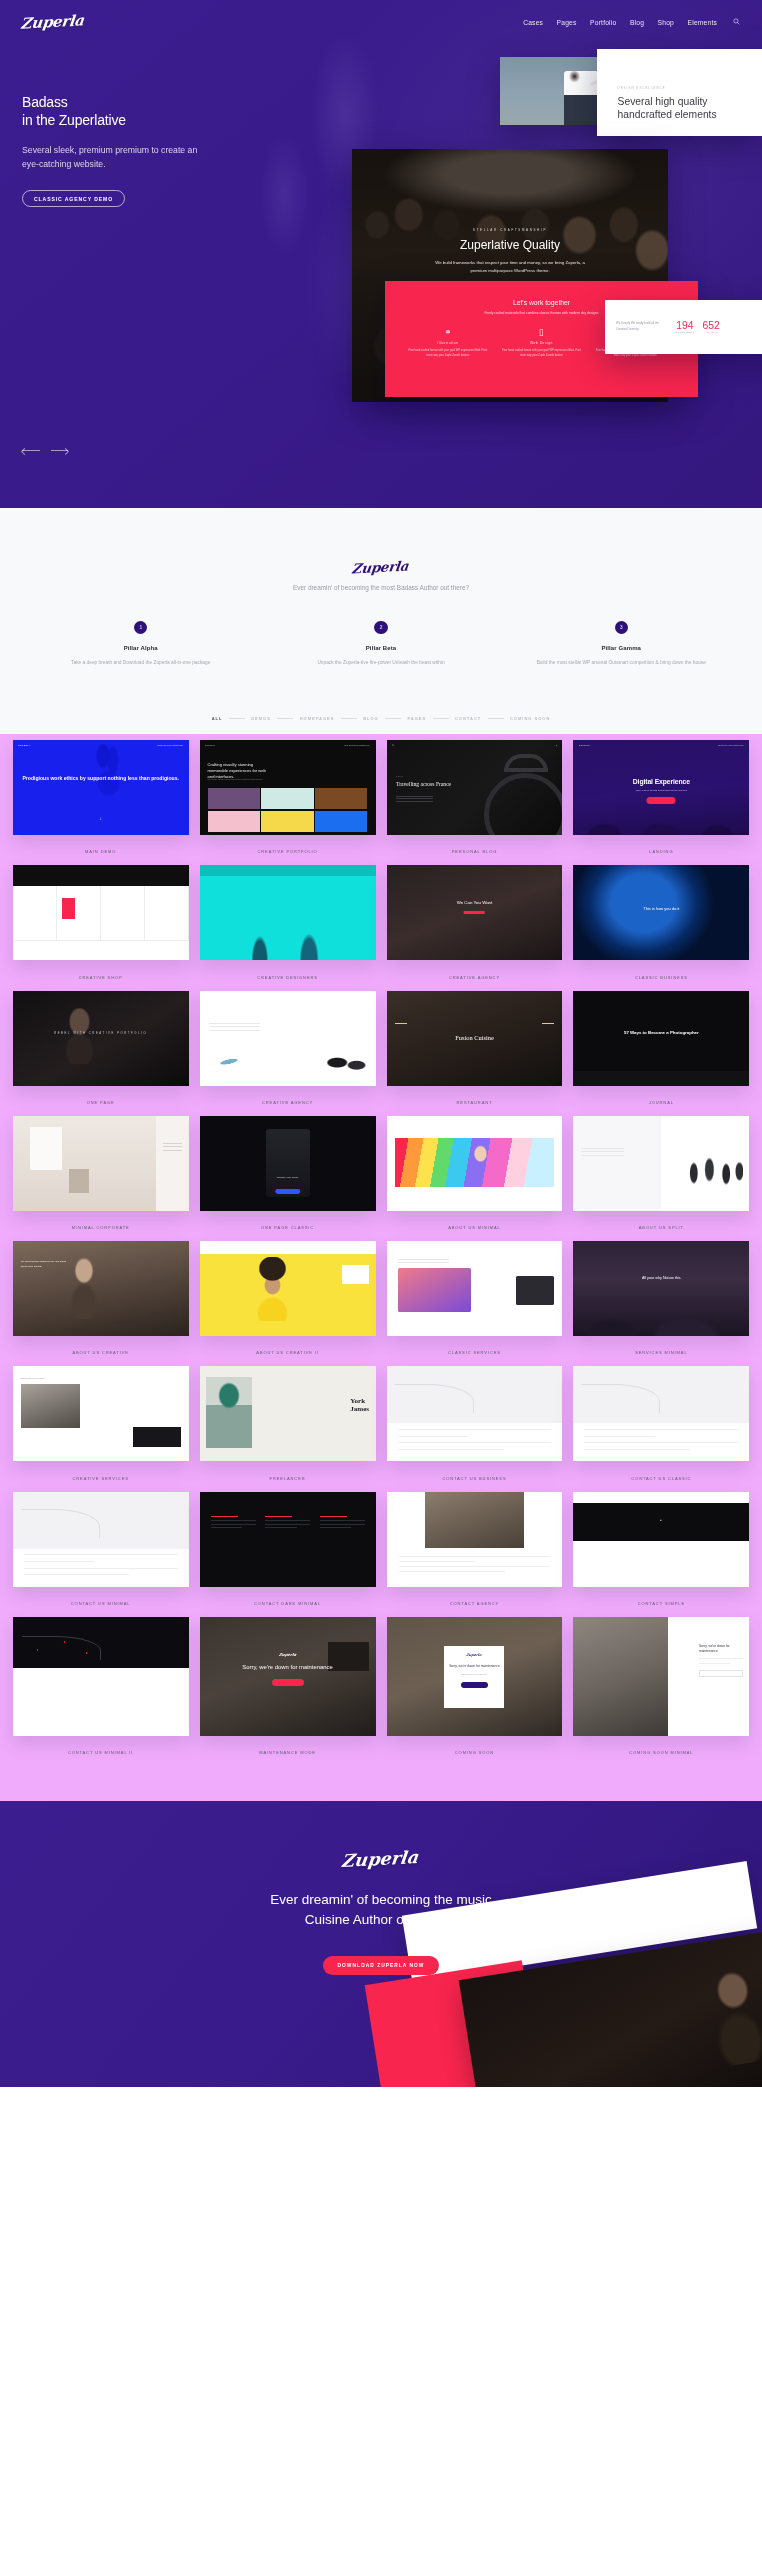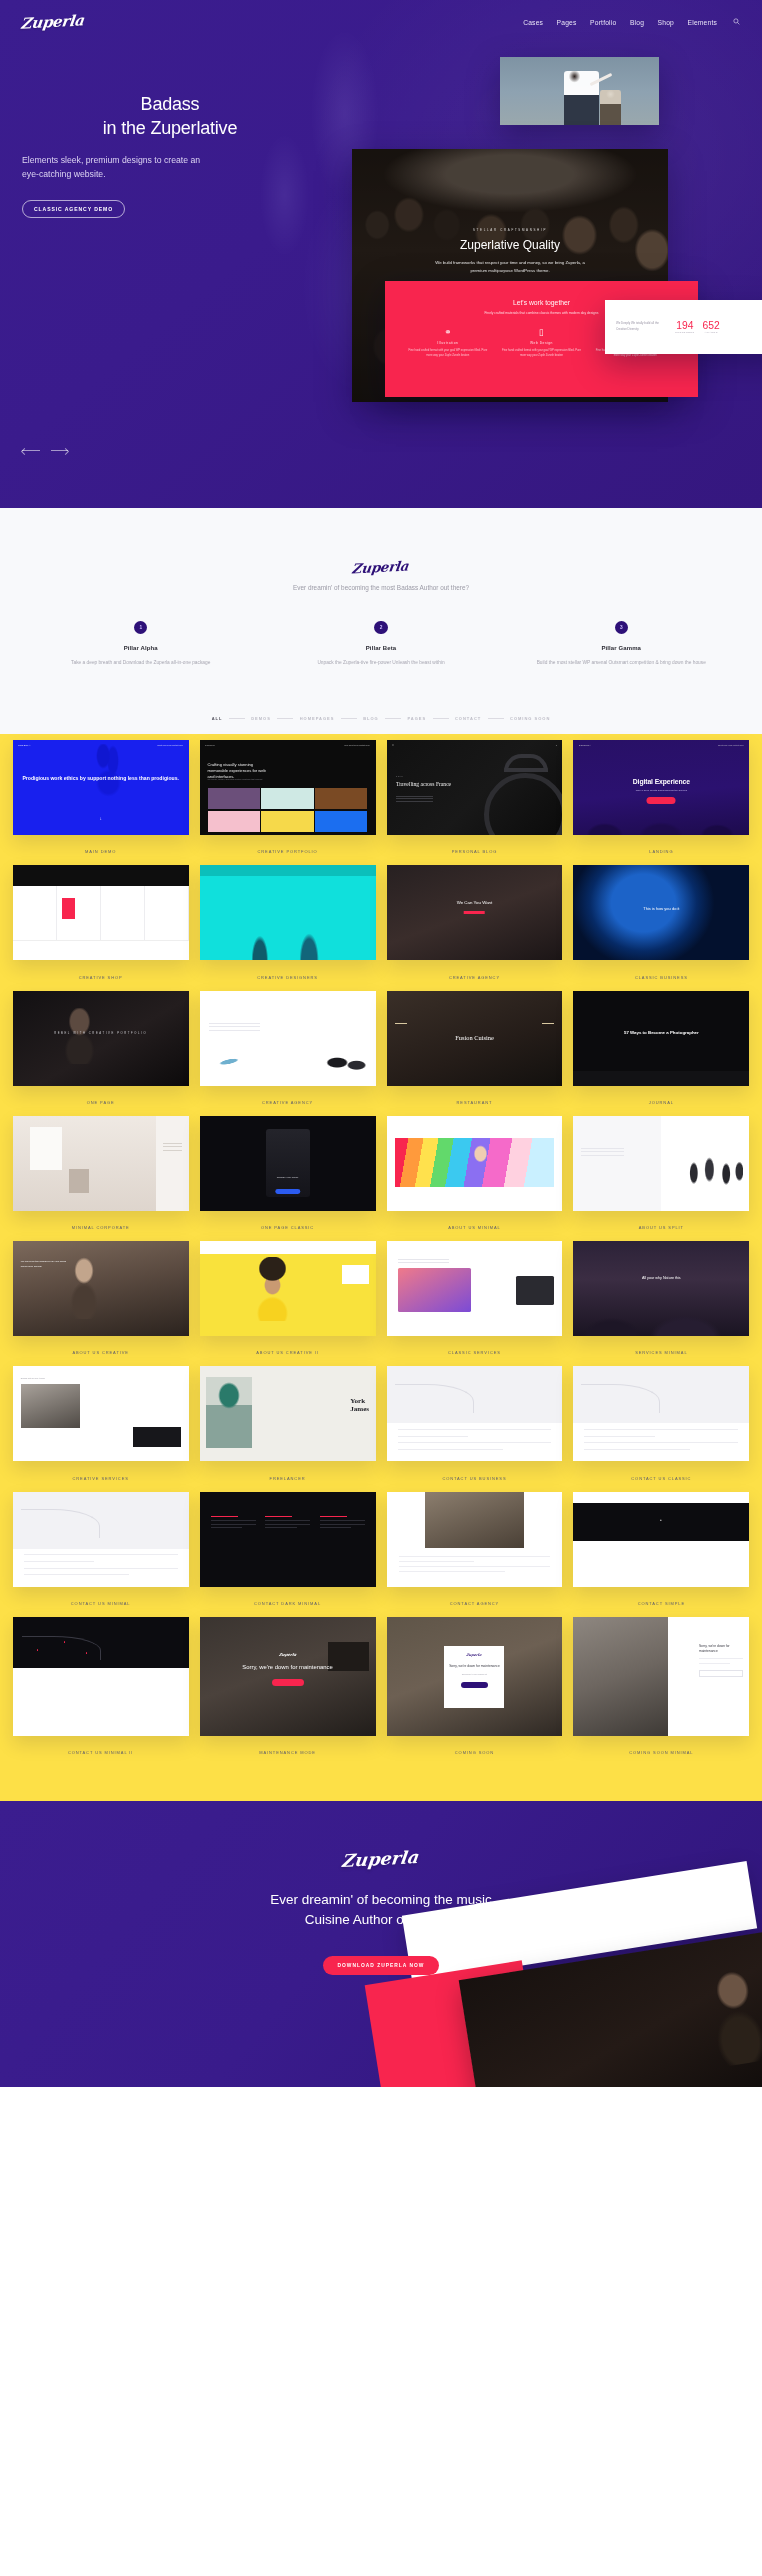--- a/index.html
+++ b/index.html
@@ -53,23 +53,22 @@
   }
   .nav { display:flex; align-items:center; gap:13.5px; }
   .nav a {
     color:#e9e4f7; font-size:6.7px; text-decoration:none;
     letter-spacing:0.2px; font-weight:400;
   }
   .search-ico { display:flex; align-items:center; margin-left:2.4px; }
 
   .hero-copy { position:relative; z-index:30; padding:49px 0 0 22px; width:318px; }
   .hero-h1 {
-    font-size:18px; line-height:1.32; font-weight:400; color:#fff;
+    font-size:14px; line-height:1.32; font-weight:400; color:#fff;
     letter-spacing:-0.2px;
-    text-align:center;
   }
   .hero-sub {
     margin-top:12.7px; font-size:8.7px; line-height:1.62; color:#ddd5f3; max-width:191px;
   }
   .hero-btn {
     margin-top:19px; display:inline-flex; align-items:center; justify-content:center;
     height:17.5px; padding:0 11px;
     border:0.8px solid rgba(255,255,255,.62); border-radius:9.5px;
     color:#fff; font-size:5.1px; letter-spacing:0.9px; font-weight:700;
     background:transparent; cursor:pointer;
@@ -175,21 +174,21 @@
     background:#f8f9fb; display:flex; align-items:center; justify-content:center;
     gap:6.4px; padding:19px 0 12.7px;
   }
   .filters a {
     font-size:4px; letter-spacing:1px; color:#bdbcc6; text-decoration:none; font-weight:700;
   }
   .filters a.on { color:#52515c; }
   .filters .dash { width:16px; height:0.8px; background:#dcdbe2; }
 
   
-  .grid-wrap { background:#fde047; padding:6.4px 12.7px 35px; }
+  .grid-wrap { background:#f0abfc; padding:6.4px 12.7px 35px; }
   .grid { display:grid; grid-template-columns:repeat(4,1fr); column-gap:11px; row-gap:0; }
   .cell { padding-bottom:11px; }
   .thumb {
     position:relative; width:100%; height:95px; overflow:hidden;
     box-shadow:0 8px 17.5px rgba(30,20,60,.13); background:#fff;
   }
   .thumb.tall { height:119px; }
   .cap {
     margin-top:14.3px; text-align:center; font-size:4px; letter-spacing:0.9px;
     color:#5f5e6a; font-weight:400;
@@ -471,20 +470,24 @@
         </span>
       </nav>
     </header>
 
     <div class="collage">
       <div class="card c-kid">
         <div class="fig"></div>
           <div class="arm"></div>
           <div class="fig2"></div>
       </div>
+      <div class="card c-white-right">
+        <div class="kick">DESIGN EXCELLENCE</div>
+        <div class="hl">Several high quality handcrafted elements</div>
+      </div>
       <div class="card c-dark">
         <div class="crowd"></div>
           <div class="ov"></div>
         <div class="txt">
           <div class="kk">STELLAR CRAFTSMANSHIP</div>
           <div class="tt">Zuperlative Quality</div>
           <div class="pp">We build frameworks that respect your time and money, so we bring Zuperla, a premium multipurpose WordPress theme.</div>
         </div>
       </div>
       <div class="card c-red">
@@ -523,21 +526,21 @@
           </div>
         </div>
       </div>
     </div>
 
     <div class="hero-copy">
       <h1 class="hero-h1">
         <span>Badass</span><br>
         <span>in the Zuperlative</span>
       </h1>
-      <p class="hero-sub">Elements sleek, premium designs to create an eye-catching website.</p>
+      <p class="hero-sub">Several sleek, premium premium to create an eye-catching website.</p>
       <button class="hero-btn">CLASSIC AGENCY DEMO</button>
     </div>
 
     <div class="hero-arrows">
       <span></span>
       <span class="right"></span>
     </div>
   </section>
 
   <section class="pillars">

